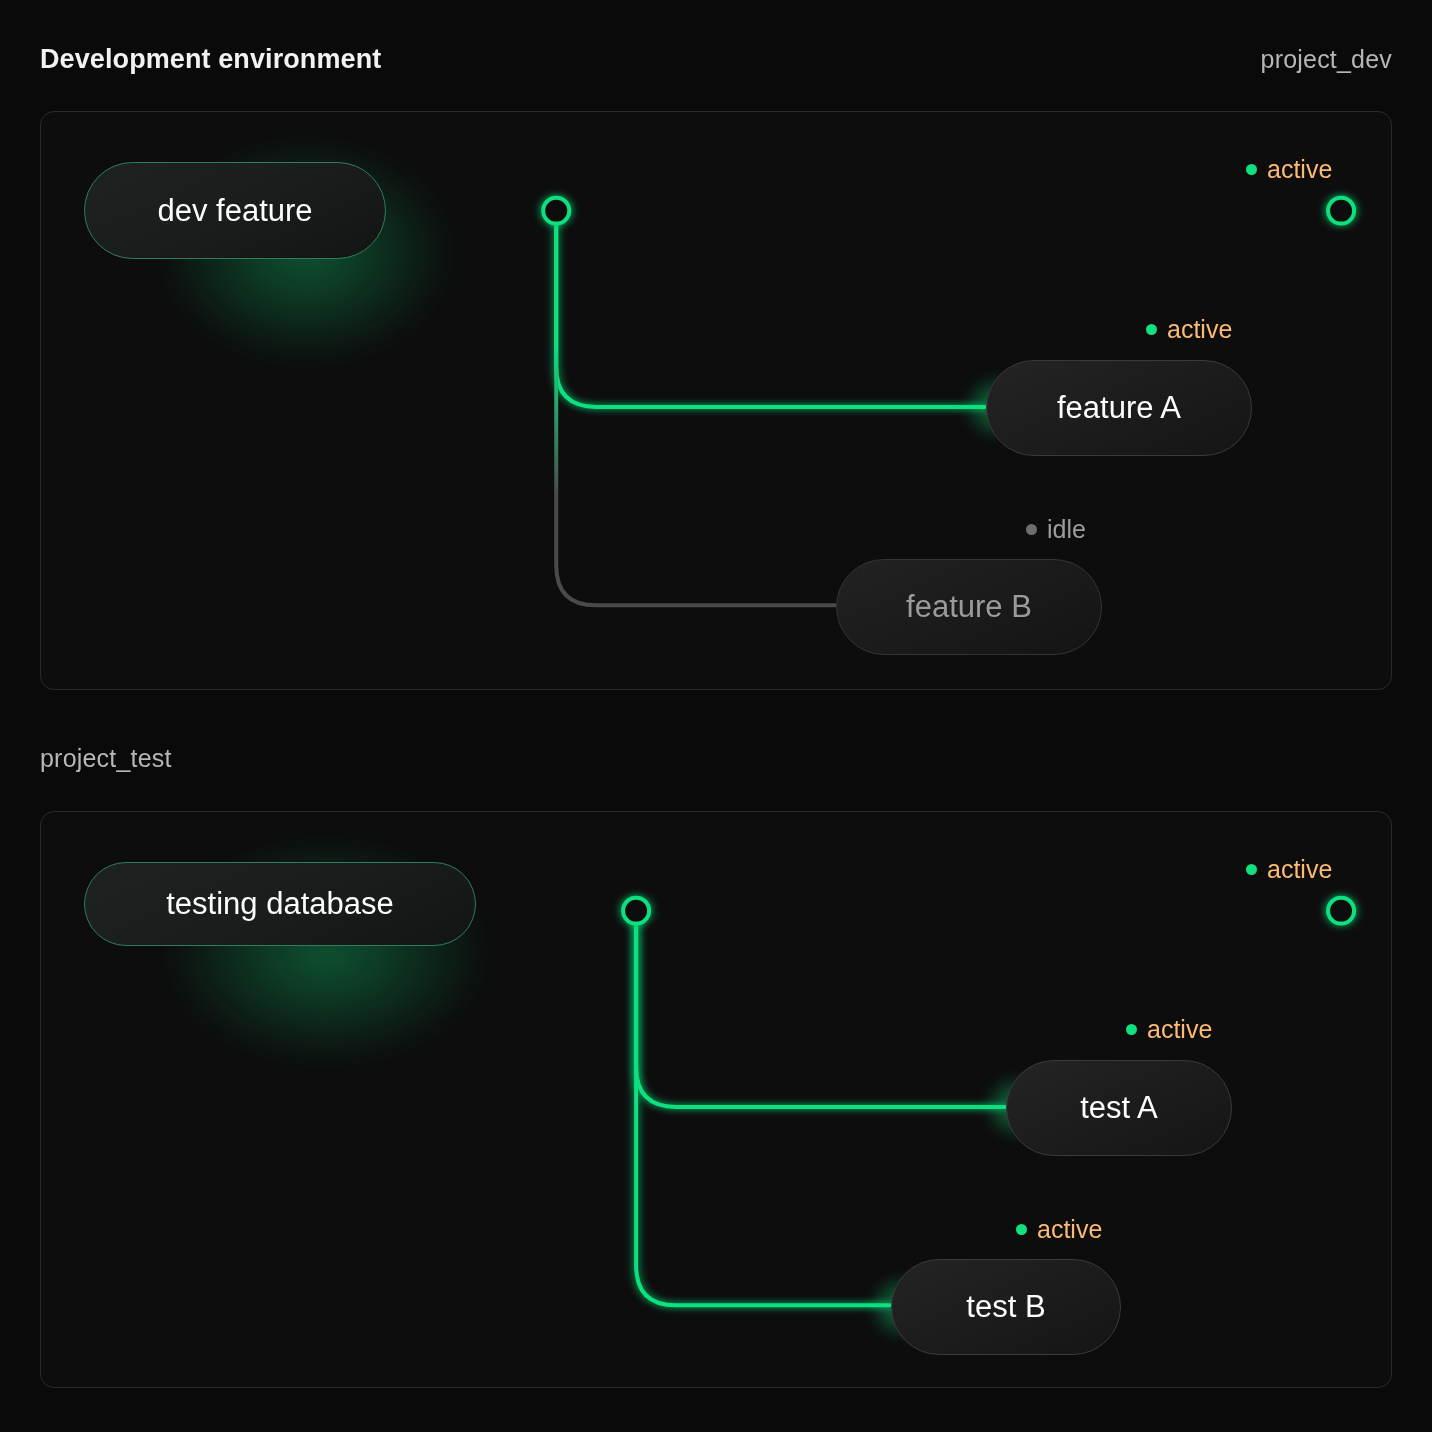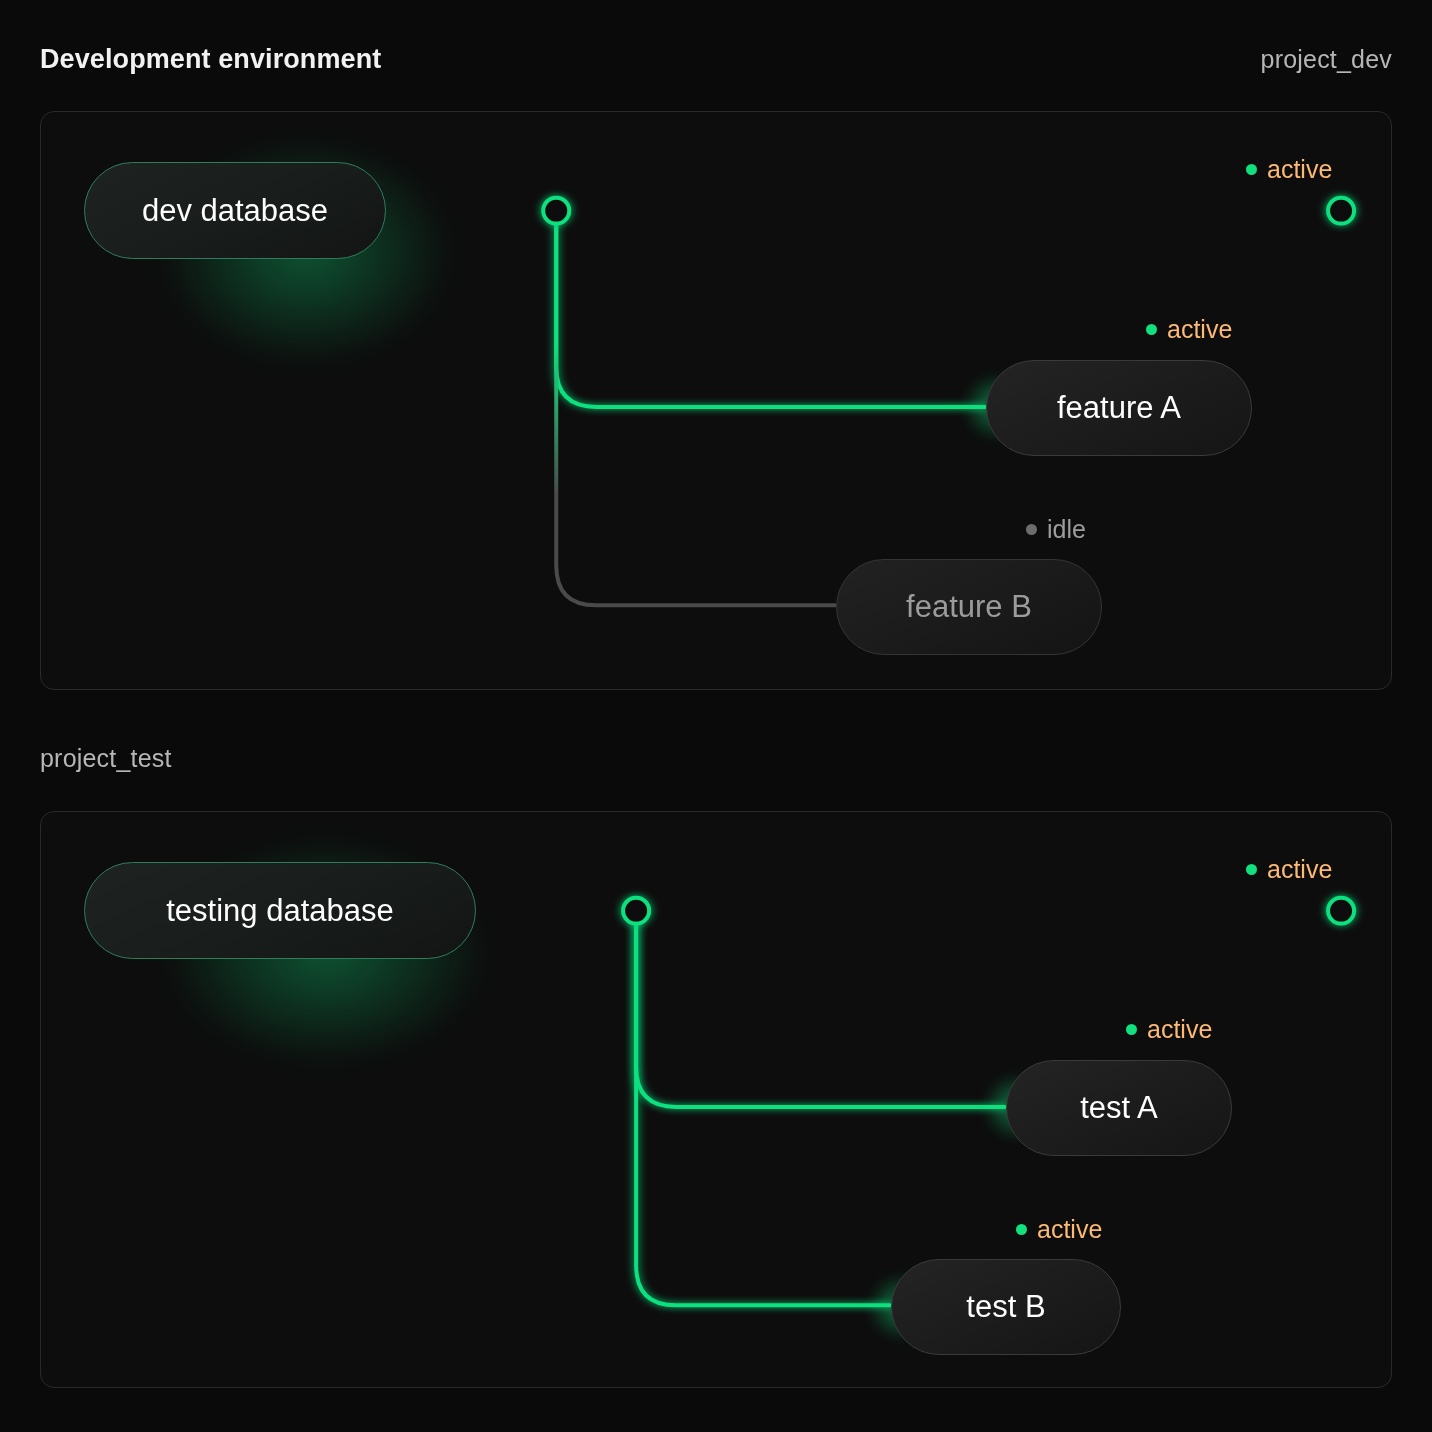--- a/index.html
+++ b/index.html
@@ -118,21 +118,21 @@
         <path d="M516,99 V256 Q516,296 556,296 H945" fill="none" stroke="#10e07e" stroke-width="4" stroke-linecap="round" filter="url(#devGlow)"></path>
 
         <path d="M516,99 V455 Q516,495 556,495 H795" fill="none" stroke="url(#devFadeB)" stroke-width="4" stroke-linecap="round"></path>
 
         <circle cx="516" cy="99" r="13" fill="#0d0d0d" stroke="#10e07e" stroke-width="4" filter="url(#devGlow)"></circle>
 
         <circle cx="1302" cy="99" r="13" fill="#0d0d0d" stroke="#10e07e" stroke-width="4" filter="url(#devGlow)"></circle>
       </svg>
 
       <div class="node db" style="left:43px;top:50px;width:302px;height:97px;font-size:31px;">
-        <span>dev database</span>
+        <span>dev feature</span>
       </div>
 
       <div class="node" style="left:945px;top:248px;width:266px;height:96px;font-size:31px;">
         <span>feature A</span>
       </div>
 
       <div class="node idle" style="left:795px;top:447px;width:266px;height:96px;font-size:31px;">
         <span>feature B</span>
       </div>
 
@@ -179,21 +179,21 @@
         <path d="M435,99 H1302" fill="none" stroke="#10e07e" stroke-width="4" stroke-linecap="round" filter="url(#testGlow)"></path>
 
         <path d="M596,99 V256 Q596,296 636,296 H965" fill="none" stroke="#10e07e" stroke-width="4" stroke-linecap="round" filter="url(#testGlow)"></path>
 
         <path d="M596,99 V455 Q596,495 636,495 H850" fill="none" stroke="#10e07e" stroke-width="4" stroke-linecap="round" filter="url(#testGlow)"></path>
 
         <circle cx="596" cy="99" r="13" fill="#0d0d0d" stroke="#10e07e" stroke-width="4" filter="url(#testGlow)"></circle>
         <circle cx="1302" cy="99" r="13" fill="#0d0d0d" stroke="#10e07e" stroke-width="4" filter="url(#testGlow)"></circle>
       </svg>
 
-      <div class="node db" style="left:43px;top:50px;width:392px;height:97px;font-size:31px;">
+      <div class="node db" style="left:43px;top:50px;width:392px;height:84px;font-size:31px;">
         <span>testing database</span>
       </div>
 
       <div class="node" style="left:965px;top:248px;width:226px;height:96px;font-size:31px;">
         <span>test A</span>
       </div>
 
       <div class="node" style="left:850px;top:447px;width:230px;height:96px;font-size:31px;">
         <span>test B</span>
       </div>

